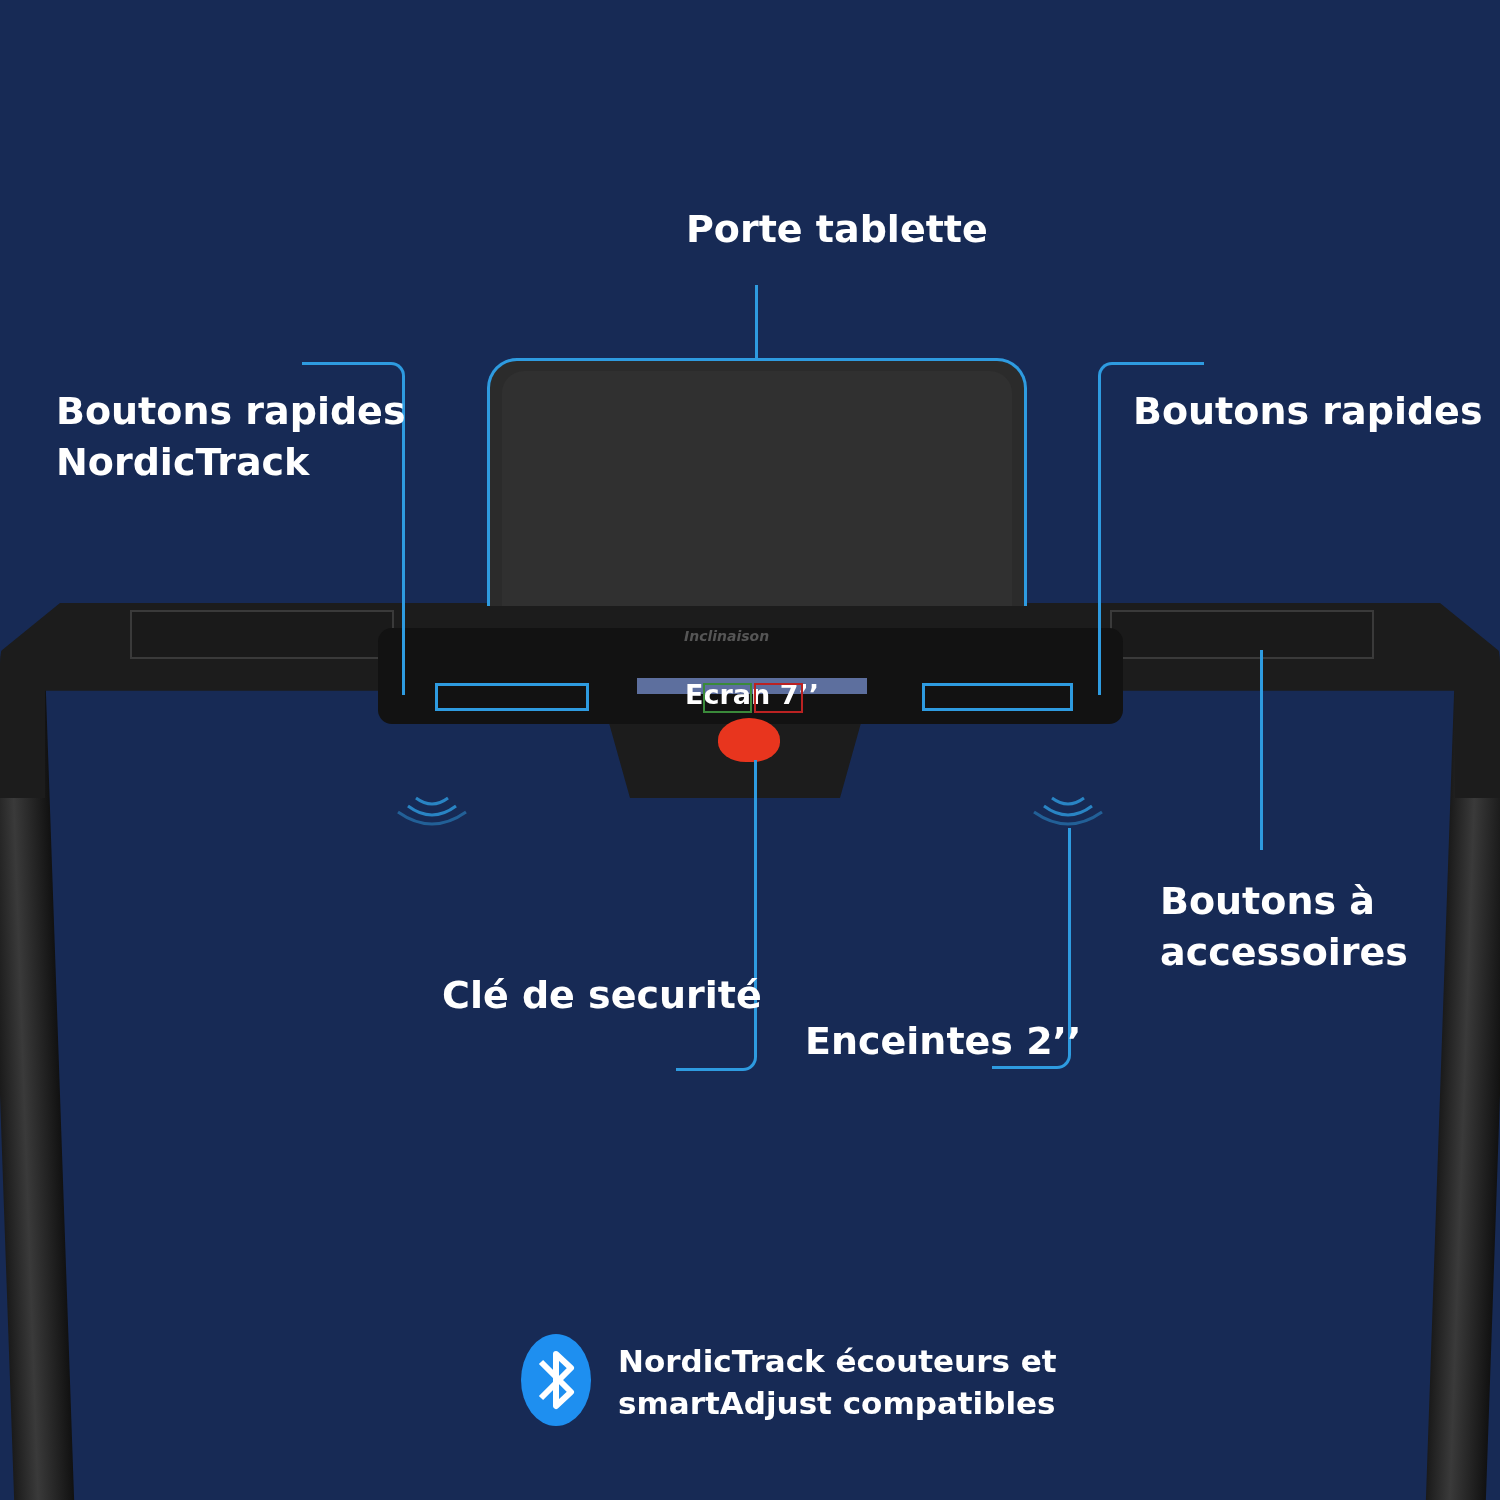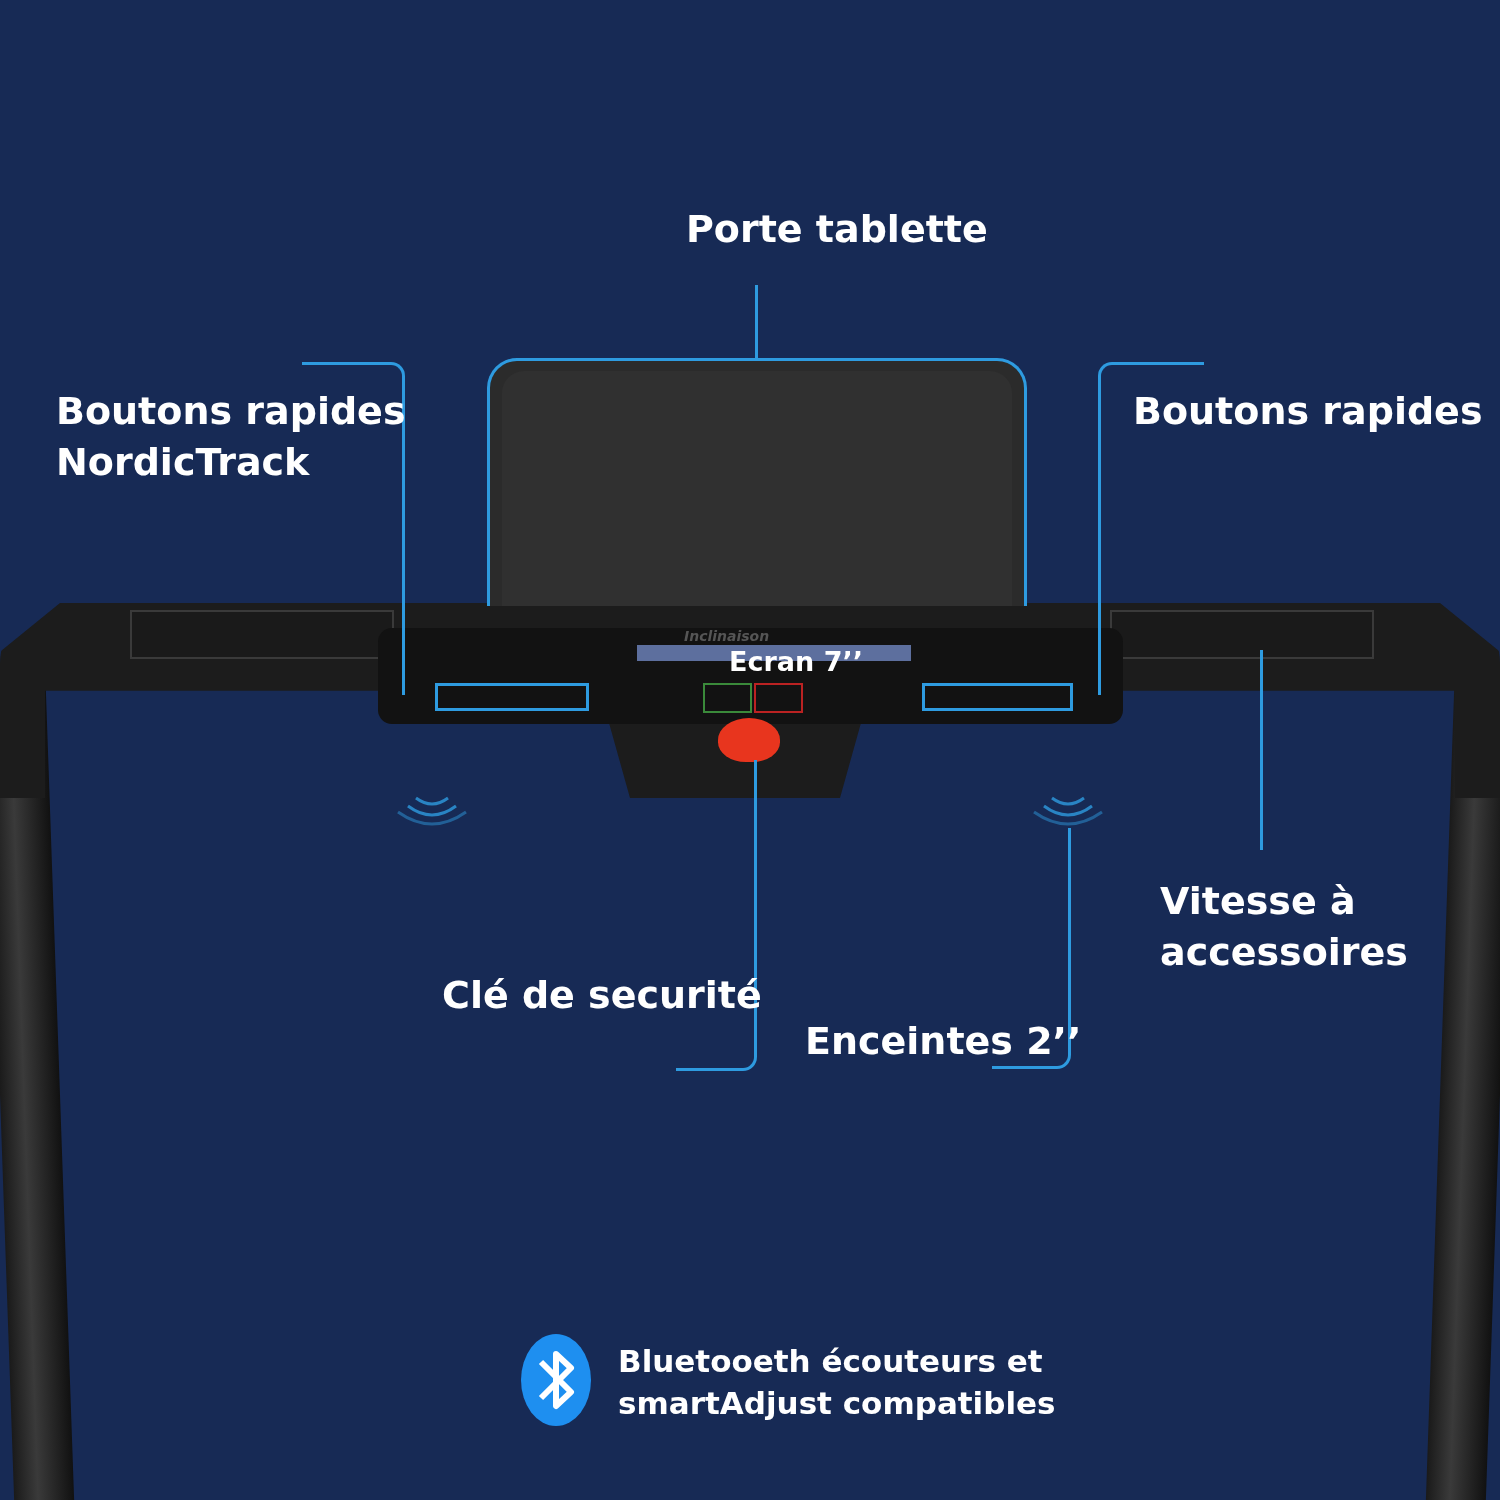--- a/index.html
+++ b/index.html
@@ -3,21 +3,21 @@
 <meta charset="utf-8">
 <style>
   html,body{margin:0;padding:0;}
   body{width:1500px;height:1500px;background:#172a55;position:relative;overflow:hidden;font-family:"DejaVu Sans","Liberation Sans",sans-serif;color:#fff;}
   .label{position:absolute;font-weight:bold;font-size:38px;line-height:51px;color:#fff;letter-spacing:0px;}
   .line{position:absolute;border-color:#2e9be0;border-style:solid;border-width:0;}
   .leg{position:absolute;background:linear-gradient(90deg,#1a1a1a,#3a3a3a 40%,#111);}
   .tablet{position:absolute;left:487px;top:358px;width:540px;height:248px;background:#2b2b2b;border-radius:30px 30px 0 0;border:3px solid #2e9be0;border-bottom:none;box-sizing:border-box;}
   .tablet-inner{position:absolute;left:12px;top:10px;right:12px;bottom:0;background:#303030;border-radius:22px 22px 0 0;}
   .console{position:absolute;left:378px;top:628px;width:745px;height:96px;background:#121212;border-radius:14px;}
-  .screen{position:absolute;left:637px;top:645px;width:230px;height:16px;background:#5d6f9e;padding-left:44px;}
+  .screen{position:absolute;left:637px;top:678px;width:230px;height:16px;background:#5d6f9e;}
   .screen span{display:block;text-align:center;font-weight:bold;font-size:27px;line-height:34px;color:#fff;}
   .tray{position:absolute;background:#1a1a1a;border:2px solid #3a3a3a;}
   .key{position:absolute;left:718px;top:718px;width:62px;height:44px;background:#e8351e;border-radius:50% 50% 45% 45%;}
   .bt{position:absolute;left:521px;top:1334px;width:70px;height:92px;background:#1e8ff0;border-radius:50%;}
 </style>
 </head>
 <body>
 
 <div>
   <div class="leg" style="left:0;top:690px;width:60px;height:810px;transform:skewX(2deg);"></div>
@@ -64,27 +64,27 @@
 
 <div class="label" style="left:686px;top:204px;">Porte tablette</div>
 <div class="label" style="left:56px;top:386px;">
   <div>Boutons rapides</div>
   <div>NordicTrack</div>
 </div>
 <div class="label" style="left:1133px;top:386px;">
   <div>Boutons rapides</div>
 </div>
 <div class="label" style="left:1160px;top:876px;">
-  <div>Vitesse à</div>
+  <div>Boutons à</div>
   <div>accessoires</div>
 </div>
 <div class="label" style="left:442px;top:970px;">Clé de securité</div>
 <div class="label" style="left:805px;top:1000px;margin-top:16px;">Enceintes 2’’</div>
 
 <div class="bt">
   <svg width="70" height="92" viewBox="0 0 70 92">
       <path d="M20 28 L50 58 L35 72 L35 20 L50 34 L20 64" fill="none" stroke="#fff" stroke-width="6" stroke-linejoin="round"></path>
     </svg>
 </div>
 <div style="position:absolute;left:618px;top:1340px;font-weight:bold;font-size:31px;line-height:42px;">
-  <div>Bluetooeth écouteurs et</div>
+  <div>NordicTrack écouteurs et</div>
   <div>smartAdjust compatibles</div>
 </div>
 
 </body></html>

